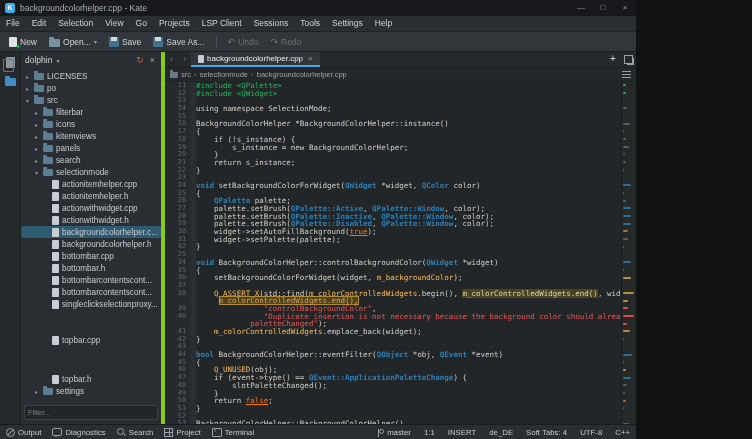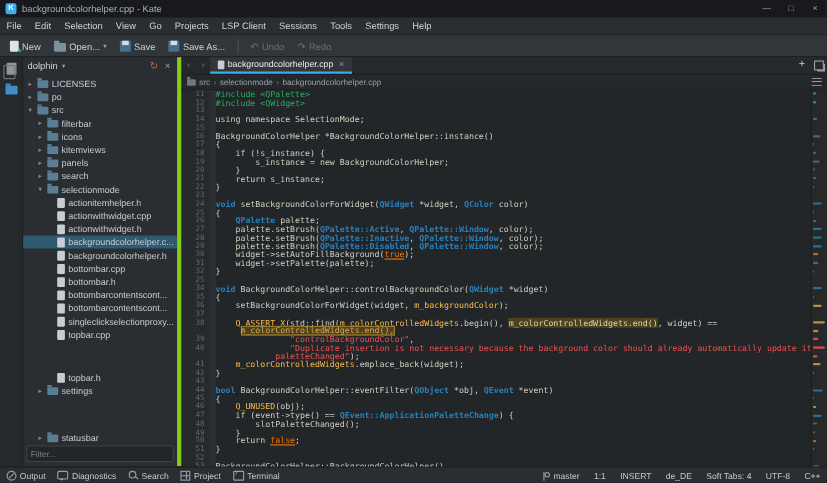--- a/index.html
+++ b/index.html
@@ -1,17 +1,17 @@
 <!DOCTYPE html>
 <html><head>
 <meta charset="utf-8">
 <style>
   html,body{margin:0;padding:0;background:#101214;}
   body{width:752px;height:439px;overflow:hidden;font-family:"Liberation Sans",sans-serif;-webkit-font-smoothing:antialiased;}
-  .app{width:752px;height:439px;display:flex;flex-direction:column;background:#232629;color:#cfd2d5;}
+  .app{width:636px;height:439px;display:flex;flex-direction:column;background:#232629;color:#cfd2d5;}
 
   
   .titlebar{height:16px;background:#17191c;display:flex;align-items:center;padding-left:5px;gap:5px;color:#a9aeb2;font-size:8.5px;flex:none;}
   .i-kate{width:10px;height:10px;background:#3daee9;border-radius:2px;color:#fff;font-size:7px;font-weight:bold;text-align:center;line-height:10px;flex:none;}
   .wctl{margin-left:auto;display:flex;}
   .wbtn{width:22px;text-align:center;font-size:8px;line-height:16px;color:#9aa0a5;}
 
   
   .menubar{height:15px;background:#2a2e32;display:flex;align-items:center;border-bottom:1px solid #202326;flex:none;}
   .mi{padding:0 6px;color:#ced2d5;font-size:8.5px;line-height:15px;}
@@ -230,20 +230,25 @@
             <span class="tlab">search</span>
           </div>
           <div class="trow" style="padding-left: 12px;">
             <span class="arr">▾</span>
             <span class="fic folder"></span>
             <span class="tlab">selectionmode</span>
           </div>
           <div class="trow" style="padding-left: 21px;">
             <span class="arr"></span>
             <span class="fic file"></span>
+            <span class="tlab">actionitemhelper.cpp</span>
+          </div>
+          <div class="trow" style="padding-left: 21px;">
+            <span class="arr"></span>
+            <span class="fic file"></span>
             <span class="tlab">actionitemhelper.h</span>
           </div>
           <div class="trow" style="padding-left: 21px;">
             <span class="arr"></span>
             <span class="fic file"></span>
             <span class="tlab">actionwithwidget.cpp</span>
           </div>
           <div class="trow" style="padding-left: 21px;">
             <span class="arr"></span>
             <span class="fic file"></span>
@@ -277,21 +282,21 @@
           <div class="trow" style="padding-left: 21px;">
             <span class="arr"></span>
             <span class="fic file"></span>
             <span class="tlab">bottombarcontentscont...</span>
           </div>
           <div class="trow" style="padding-left: 21px; align-items: center;">
             <span class="arr"></span>
             <span class="fic file"></span>
             <span class="tlab">singleclickselectionproxy...</span>
           </div>
-          <div class="trow" style="padding-left: 21px;">
+          <div class="trow" style="padding-left: 21px; margin-top: 24px;">
             <span class="arr"></span>
             <span class="fic file"></span>
             <span class="tlab">topbar.cpp</span>
           </div>
           <div class="trow" style="padding-left: 21px; margin-top: 27px;">
             <span class="arr"></span>
             <span class="fic file"></span>
             <span class="tlab">topbar.h</span>
           </div>
           <div class="trow" style="padding-left: 12px;">

